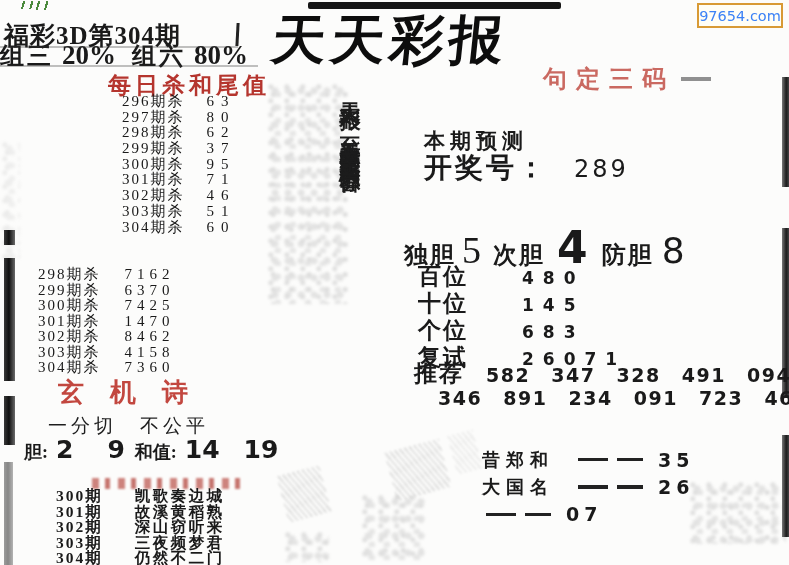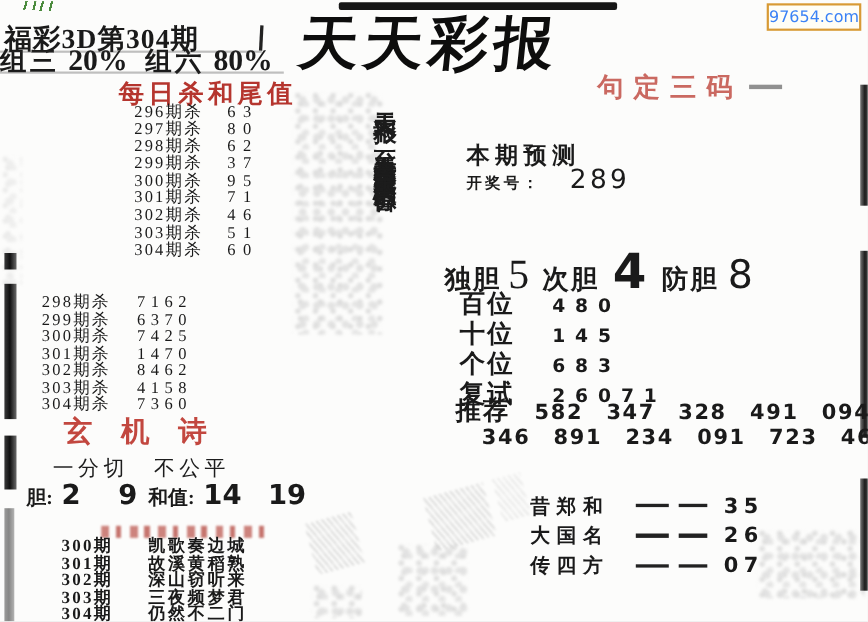--- a/index.html
+++ b/index.html
@@ -67,29 +67,29 @@
   
   #vbanner{
     left:336px;top:86px;writing-mode:vertical-rl;text-orientation:upright;
     font-size:21px;font-weight:700;letter-spacing:2.5px;color:#1c1c1c;height:480px;
   }
   #vbanner .v1{display:inline-block;margin-bottom:24px;}
 
   
   #subtitle{left:424px;top:127px;font-size:21px;font-weight:700;letter-spacing:5px;white-space:nowrap;}
   #drawline{left:424px;top:149px;display:flex;align-items:baseline;white-space:nowrap;}
-  #drawline .dl{font-size:14px;font-weight:700;letter-spacing:3px;}
+  #drawline .dl{font-size:28px;font-weight:700;letter-spacing:3px;}
   #drawline .dv{font-size:24px;margin-left:26px;letter-spacing:3px;font-family:"DejaVu Sans",sans-serif;}
   #danrow{left:404px;top:222px;display:flex;align-items:baseline;white-space:nowrap;}
   #danrow .dn{font-size:24px;font-weight:700;letter-spacing:2px;}
   #danrow .n1{font-size:38px;margin:0 12px 0 6px;}
   #danrow .n2{font-size:44px;font-weight:800;font-family:"DejaVu Sans",sans-serif;margin:0 14px 0 12px;}
   #danrow .n3{font-size:36px;font-family:"DejaVu Sans",sans-serif;margin-left:8px;}
   #predrows{left:418px;top:261px;}
-  #predrows .r{display:flex;align-items:baseline;height:27px;white-space:nowrap;}
+  #predrows .r{display:flex;align-items:baseline;height:27px;white-space:nowrap;gap:20px;}
   #predrows .lbl{font-size:23px;font-weight:700;letter-spacing:2px;width:62px;}
   #predrows .val{font-size:17px;font-weight:800;letter-spacing:9px;margin-left:22px;font-family:"DejaVu Sans",sans-serif;}
   #reclabel{left:414px;top:358px;font-size:23px;font-weight:700;letter-spacing:2px;}
   .recline{font-size:19px;font-weight:800;letter-spacing:1.5px;word-spacing:13px;font-family:"DejaVu Sans",sans-serif;white-space:nowrap;}
   #rec1{left:486px;top:364px;}
   #rec2{left:438px;top:387px;}
 
   
   #riddle{left:482px;top:446px;}
   #riddle .r{display:flex;align-items:center;height:27.4px;white-space:nowrap;}
@@ -317,20 +317,19 @@
         <span class="d2"></span>
         <span class="val">35</span>
       </div>
     <div class="r">
         <span class="lbl">大国名</span>
         <span class="d1"></span>
         <span class="d2"></span>
         <span class="val">26</span>
       </div>
     <div class="r">
-        <span class="lbl">传四方</span>
         <span class="d1"></span>
         <span class="d2"></span>
         <span class="val">07</span>
       </div>
   </div>
 
 </div>
 
 </body></html>

